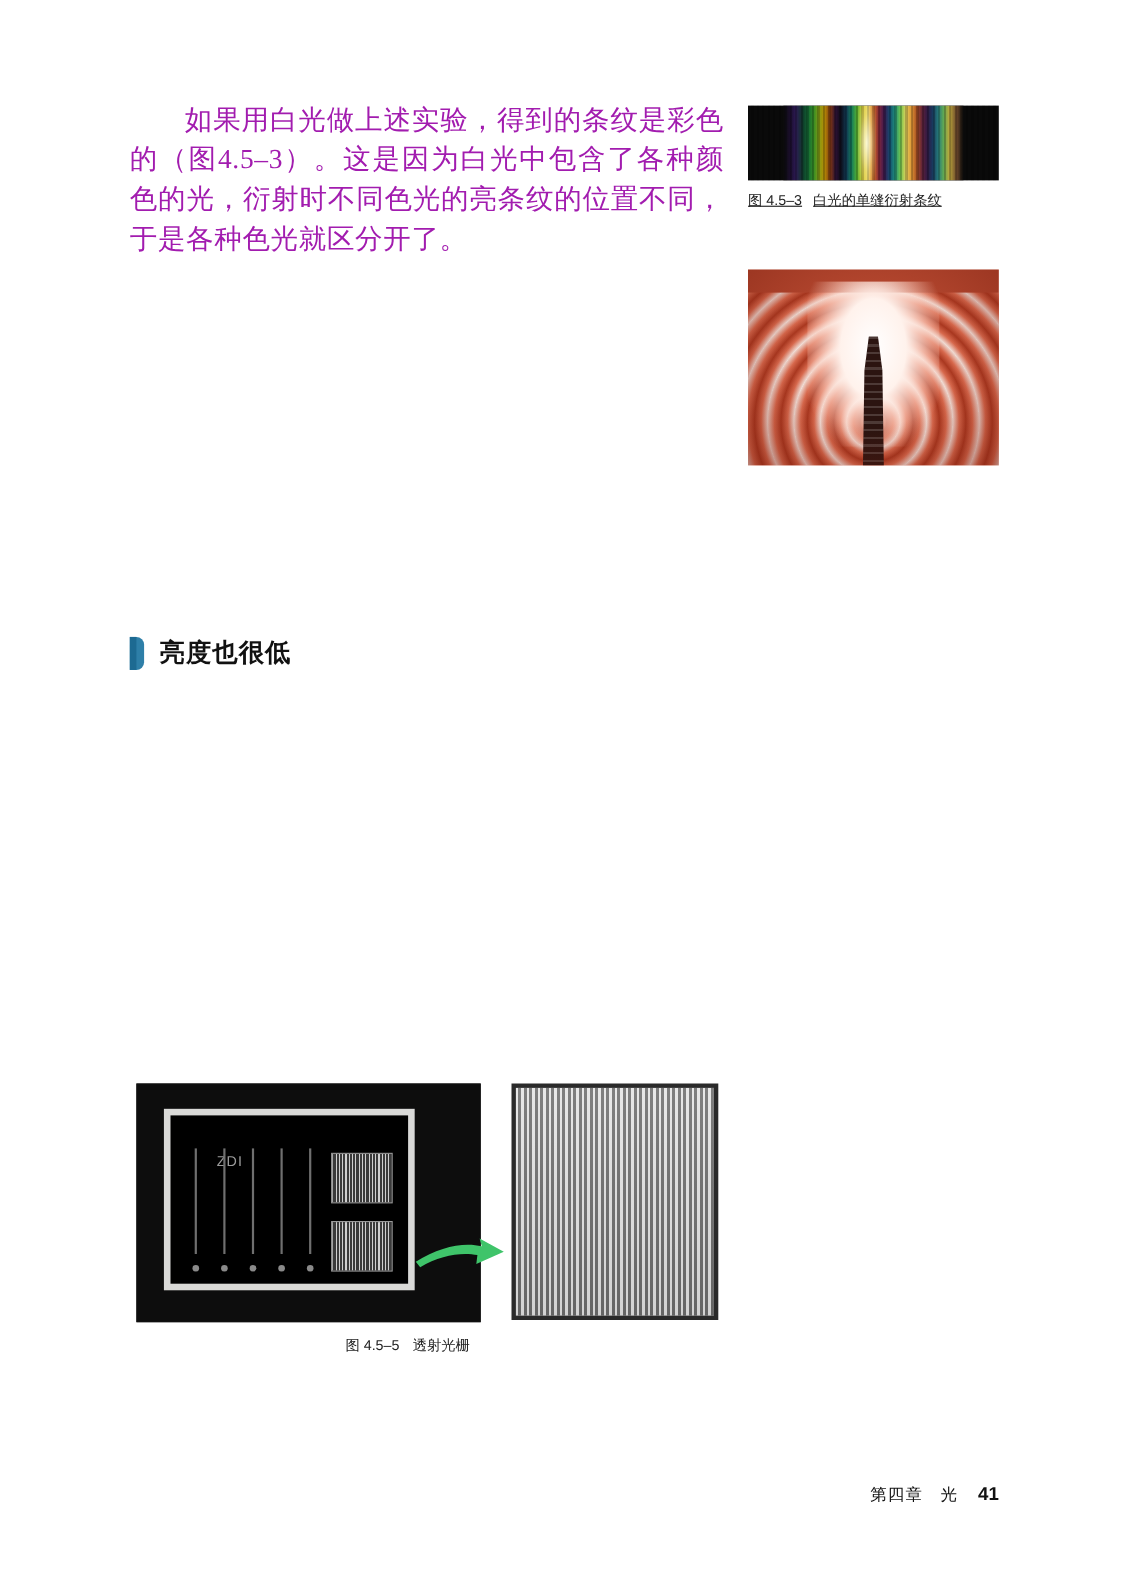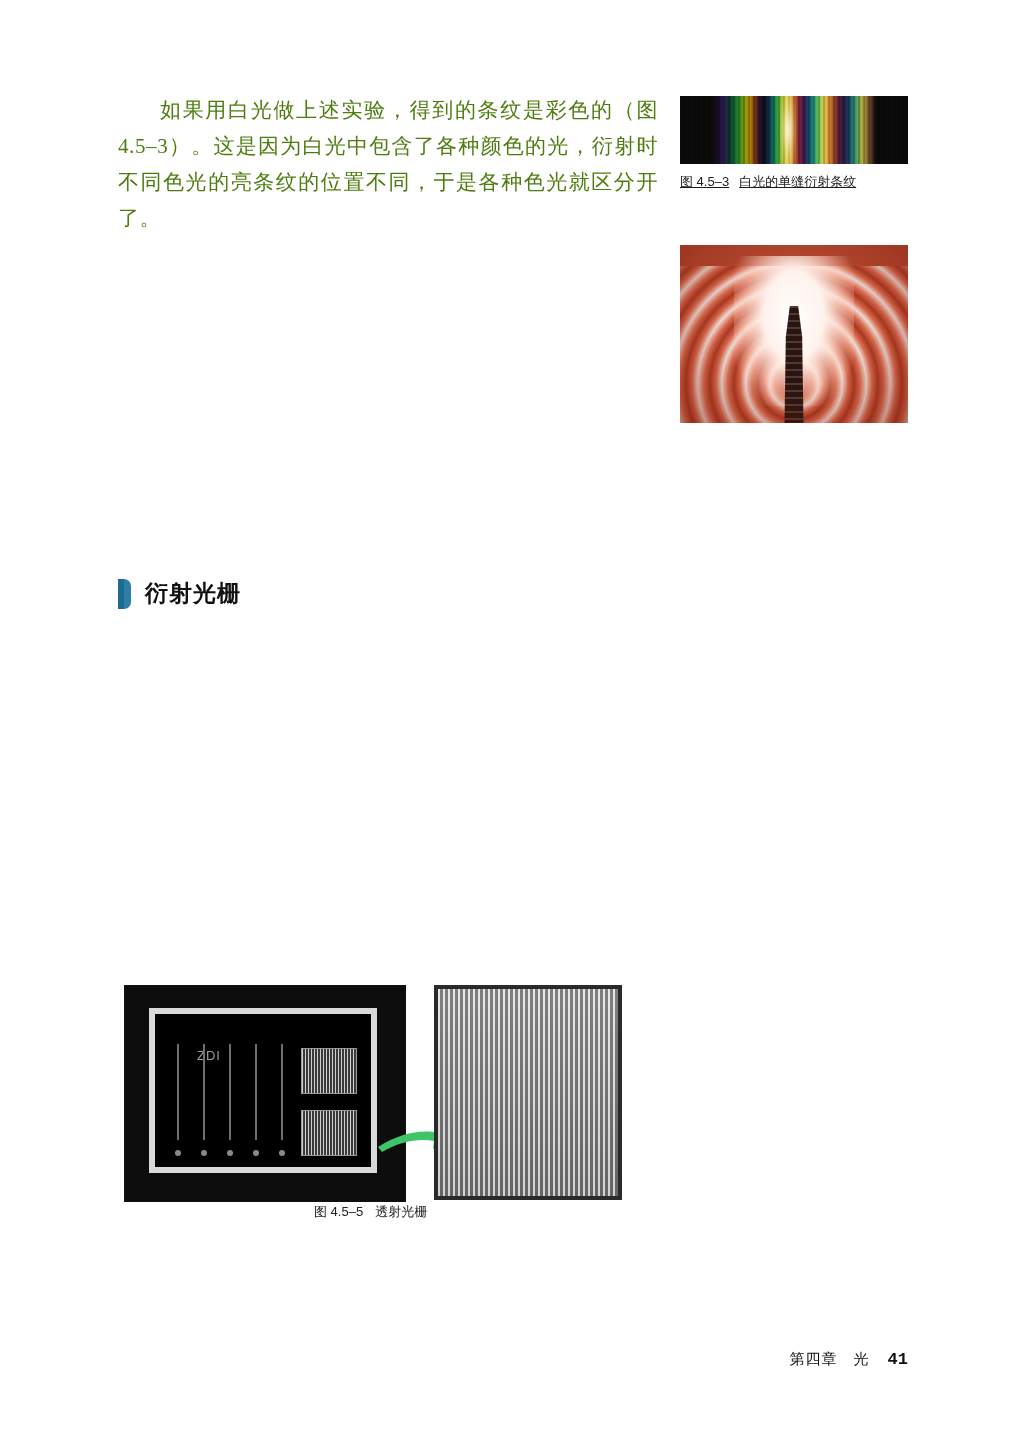--- a/index.html
+++ b/index.html
@@ -20,27 +20,27 @@
   }
 
   
   .text-col {
     position: absolute;
     left: 118px;
     top: 92px;
     width: 540px;
   }
   .para {
-    font-size: 21px;
+    font-size: 25px;
     line-height: 36px;
     text-align: justify;
     text-indent: 2em;
     margin: 0 0 0 0;
     letter-spacing: 0.6px;
-    color: #4d7c0f;
+    color: #a21caf;
   }
 
   
   .section-head {
     position: absolute;
     left: 118px;
     top: 578px;
     display: flex;
     align-items: center;
     gap: 14px;
@@ -204,20 +204,21 @@
     gap: 28px;
     position: relative;
   }
   .photo-left {
     width: 280px;
     height: 215px;
     background: #0d0d0d;
     position: relative;
     overflow: hidden;
     border: 1px solid #111;
+    padding-left: 31px;
   }
   .photo-left .frame {
     position: absolute;
     left: 24px; top: 22px;
     width: 228px; height: 165px;
     background: #000;
     border: 6px solid #d9d9d7;
     box-sizing: border-box;
   }
   .photo-left .slitgroup {
@@ -274,56 +275,56 @@
     background: repeating-linear-gradient(to right, #e4e4e4 0px, #e4e4e4 2px, #6d6d6d 2px, #6d6d6d 5px);
     border: 4px solid #2a2a2a;
     box-sizing: border-box;
     position: relative;
   }
   .photo-right .inner-shade {
     position: absolute; inset: 0;
     background: linear-gradient(to bottom, rgba(255,255,255,0.12), rgba(0,0,0,0.08));
   }
   .fig-bottom-caption {
-    margin-top: 1px;
+    margin-top: 12px;
     text-align: left;
     padding-left: 190px;
     font-family: "Liberation Sans", "DejaVu Sans", sans-serif;
     font-size: 13px;
     color: #222;
   }
   .fig-bottom-caption .num { margin-right: 12px; }
 
   
   .footer {
     position: absolute;
     right: 112px;
     bottom: 62px;
-    font-family: Liberation Mono, monospace;
+    font-family: Liberation Sans, sans-serif;
     font-size: 15px;
     color: #111;
     display: flex;
     align-items: baseline;
     gap: 18px;
   }
   .footer .chap { letter-spacing: 1px; }
   .footer .pageno { font-size: 17px; font-weight: bold; }
 </style>
 </head>
 <body>
 
 <div id="page">
 
   <div class="text-col">
     <p class="para">如果用白光做上述实验，得到的条纹是彩色的（图4.5–3）。这是因为白光中包含了各种颜色的光，衍射时不同色光的亮条纹的位置不同，于是各种色光就区分开了。</p>
   </div>
 
   <div class="section-head">
     <span class="section-mark"></span>
-    <span class="section-title">衍射光栅</span>
+    <span class="section-title">亮度也很低</span>
   </div>
 
   <div class="text-col-2">
   </div>
 
   <div class="fig-right" style="top:96px;">
     <div class="spectrum">
       <div class="bands"></div>
       <div class="vstripes"></div>
       <div class="center-glow"></div>

